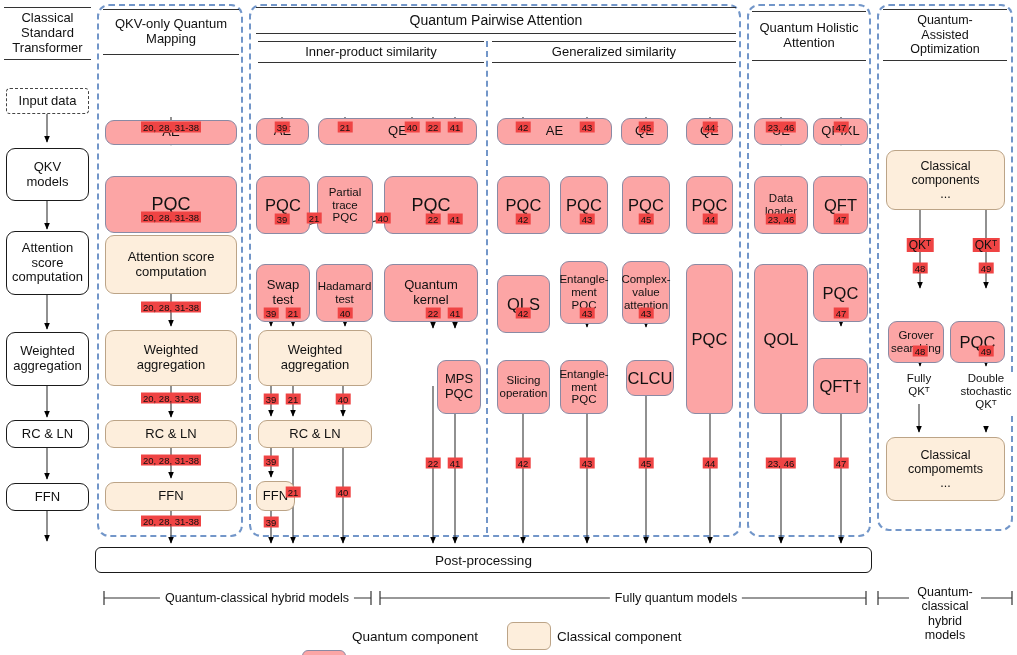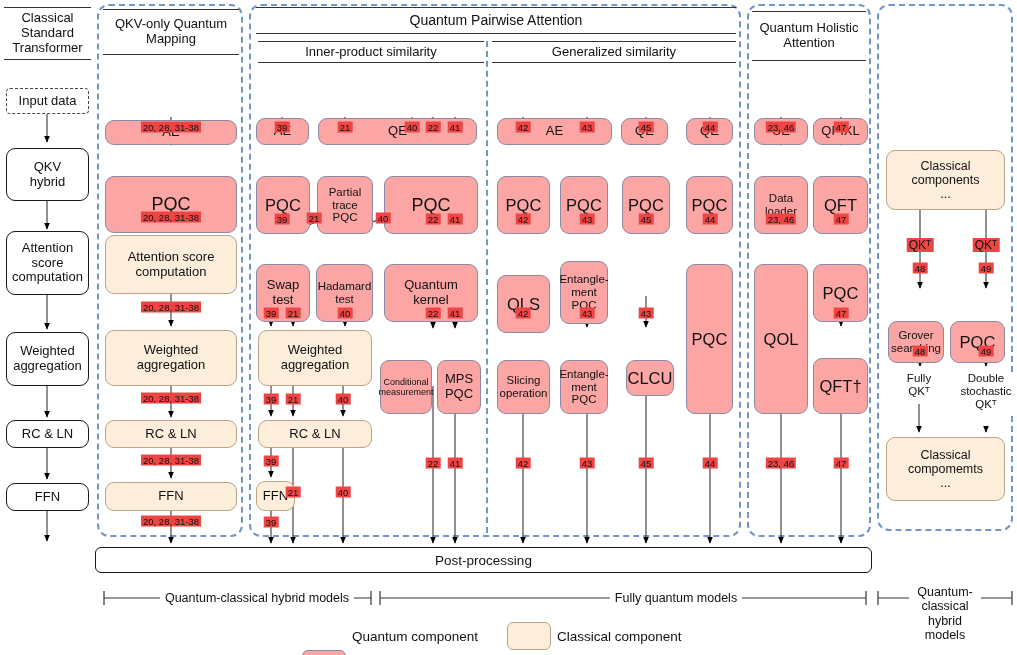--- a/index.html
+++ b/index.html
@@ -133,24 +133,27 @@
   <div class="hdr" style="left:4px;top:7px;width:87px;height:53px">Classical
 Standard
 Transformer</div>
   <div class="hdr" style="left:103px;top:9px;width:136px;height:46px">QKV-only Quantum
 Mapping</div>
   <div class="hdr" style="left:258px;top:41px;width:226px;height:22px">Inner-product similarity</div>
   <div class="hdr" style="left:256px;top:7px;width:480px;height:27px;font-size:14px">Quantum Pairwise Attention</div>
   <div class="hdr" style="left:492px;top:41px;width:244px;height:22px">Generalized similarity</div>
   <div class="hdr" style="left:752px;top:11px;width:114px;height:50px">Quantum Holistic
 Attention</div>
+  <div class="hdr" style="left:883px;top:9px;width:124px;height:52px;font-size:12.5px">Quantum-
+Assisted
+Optimization</div>
 
   <div class="box in f13" style="left:6px;top:88px;width:83px;height:26px">Input data</div>
   <div class="box w f13" style="left:6px;top:148px;width:83px;height:53px">QKV
-hybrid</div>
+models</div>
   <div class="box w f13" style="left:6px;top:231px;width:83px;height:64px">Attention
 score
 computation</div>
   <div class="box w f13" style="left:6px;top:332px;width:83px;height:54px">Weighted
 aggregation</div>
   <div class="box w f13" style="left:6px;top:420px;width:83px;height:28px">RC &amp; LN</div>
   <div class="box w f13" style="left:6px;top:483px;width:83px;height:28px">FFN</div>
 
   <div class="box q f13" style="left:105px;top:92px;width:132px;height:25px">AE</div>
   <div class="box q f18" style="left:105px;top:148px;width:132px;height:57px">PQC</div>
@@ -169,38 +172,39 @@
 PQC</div>
   <div class="box q f18" style="left:384px;top:148px;width:94px;height:58px">PQC</div>
   <div class="box q f13" style="left:256px;top:236px;width:54px;height:58px">Swap
 test</div>
   <div class="box q f11" style="left:316px;top:236px;width:57px;height:58px">Hadamard
 test</div>
   <div class="box q f13" style="left:384px;top:236px;width:94px;height:58px">Quantum
 kernel</div>
   <div class="box c f13" style="left:258px;top:330px;width:114px;height:56px">Weighted
 aggregation</div>
-  <div class="box q f9" style="left:380px;top:332px;width:52px;height:54px">Conditional
-measurement</div>
   <div class="box q f13" style="left:437px;top:332px;width:44px;height:54px">MPS
 PQC</div>
   <div class="box c f13" style="left:258px;top:420px;width:114px;height:28px">RC &amp; LN</div>
   <div class="box c f13" style="left:256px;top:481px;width:39px;height:30px">FFN</div>
 
   <div class="box q f13" style="left:497px;top:90px;width:115px;height:27px">AE</div>
   <div class="box q f13" style="left:621px;top:90px;width:47px;height:27px">QE</div>
   <div class="box q f13" style="left:686px;top:90px;width:47px;height:27px">QE</div>
   <div class="box q f16" style="left:497px;top:148px;width:53px;height:58px">PQC</div>
   <div class="box q f16" style="left:560px;top:148px;width:48px;height:58px">PQC</div>
   <div class="box q f16" style="left:622px;top:148px;width:48px;height:58px">PQC</div>
   <div class="box q f16" style="left:686px;top:148px;width:47px;height:58px">PQC</div>
   <div class="box q f16" style="left:497px;top:247px;width:53px;height:58px">QLS</div>
   <div class="box q f11" style="left:560px;top:233px;width:48px;height:63px">Entangle-
 ment
 PQC</div>
+  <div class="box q f11" style="left:622px;top:233px;width:48px;height:63px">Complex-
+value
+attention</div>
   <div class="box q f16" style="left:686px;top:236px;width:47px;height:150px">PQC</div>
   <div class="box q f11" style="left:497px;top:332px;width:53px;height:54px">Slicing
 operation</div>
   <div class="box q f11" style="left:560px;top:332px;width:48px;height:54px">Entangle-
 ment
 PQC</div>
   <div class="box q f16" style="left:626px;top:332px;width:48px;height:36px">CLCU</div>
 
   <div class="box q f13" style="left:754px;top:90px;width:54px;height:27px">UE</div>
   <div class="box q f13" style="left:813px;top:90px;width:55px;height:27px">QPIXL</div>

